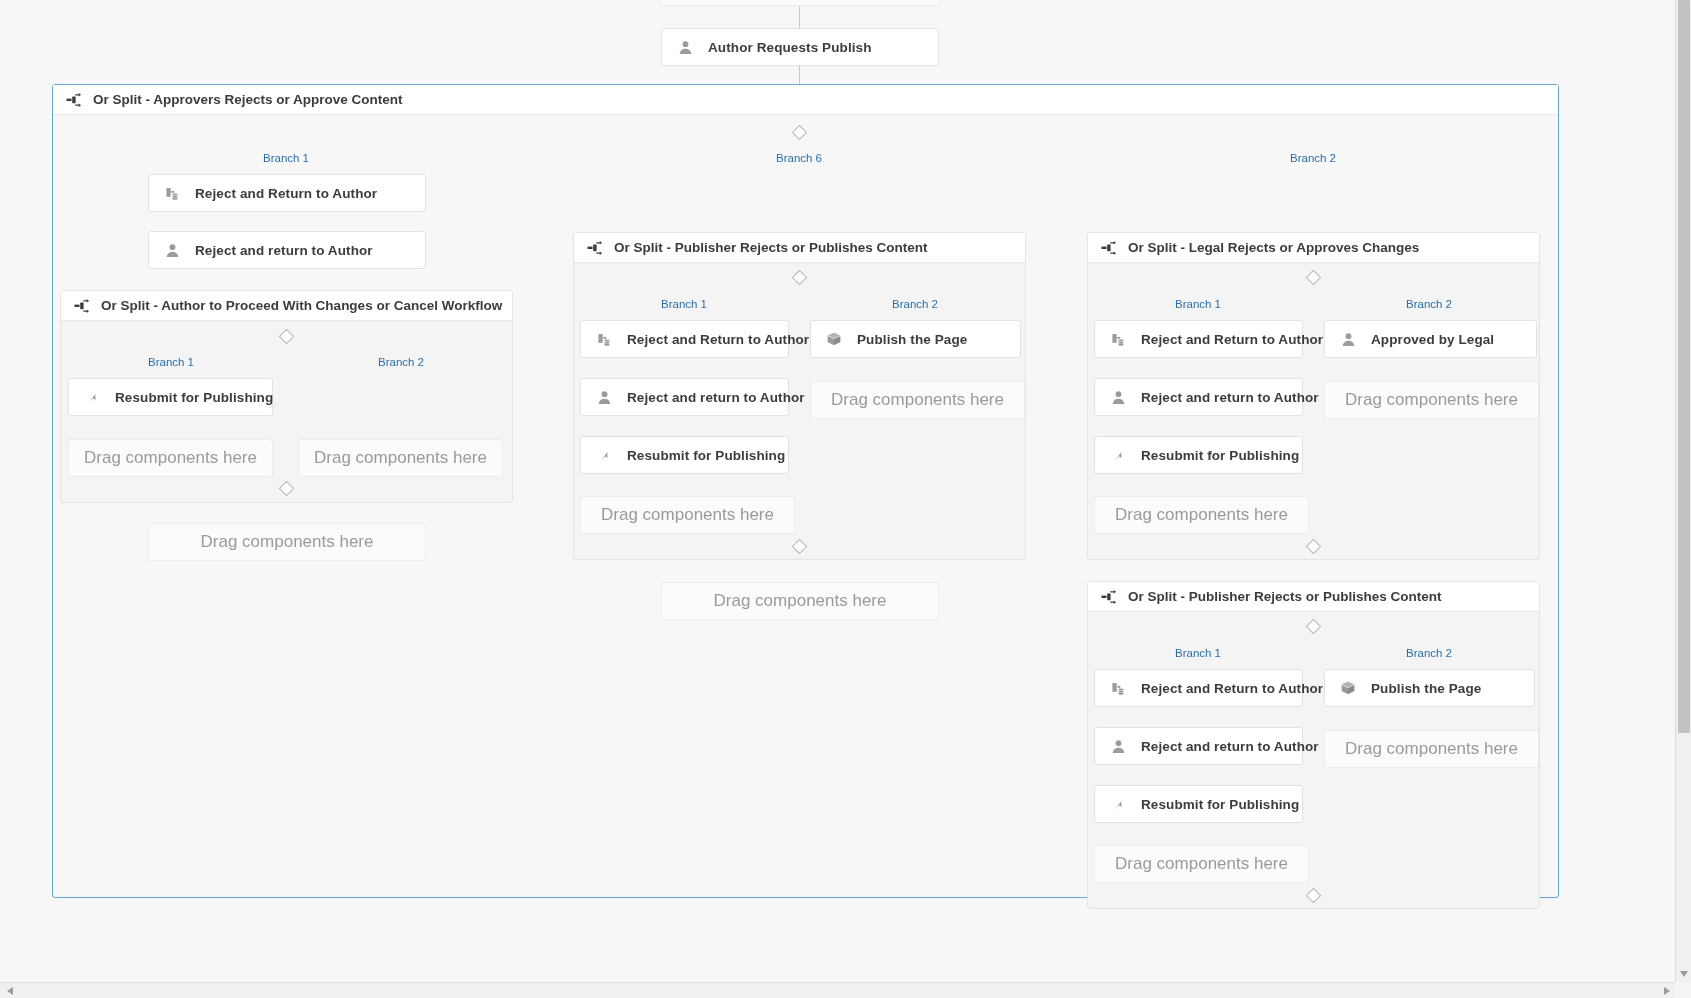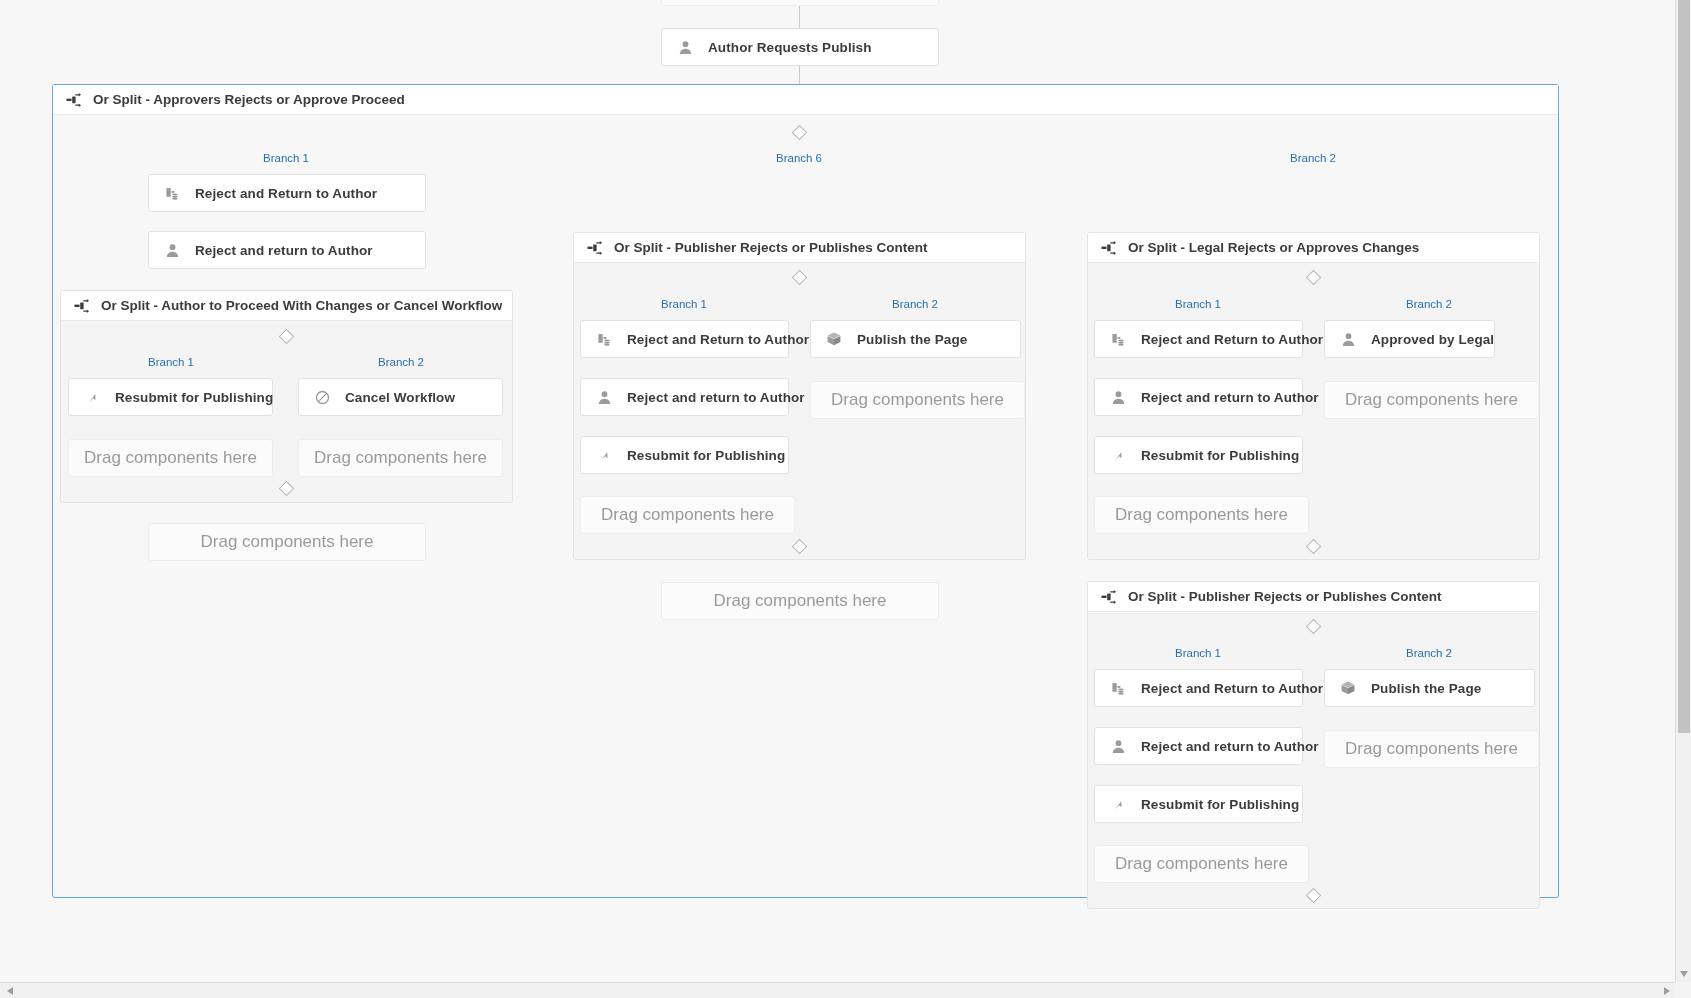--- a/index.html
+++ b/index.html
@@ -193,21 +193,21 @@
   <div class="orsplit root" style="left:52px; top:84px; width:1507px; height:814px;">
     <div class="hdr">
       <span class="hicon">
         <svg width="16" height="16" viewBox="0 0 16 16">
           <rect x="0.5" y="6.6" width="5" height="2.4" fill="#3c3c3c"></rect>
           <rect x="6.2" y="4.6" width="3.4" height="6.6" rx="0.6" fill="#3c3c3c"></rect>
           <path d="M10.4 3.4h2.4v1.1l2.2-1.7-2.2-1.7v1.1h-3.5v1.2z" fill="#3c3c3c"></path>
           <path d="M10.4 12.6h2.4v-1.1l2.2 1.7-2.2 1.7v-1.1h-3.5v-1.2z" fill="#3c3c3c"></path>
         </svg>
       </span>
-      <span class="htxt">Or Split - Approvers Rejects or Approve Proceed</span>
+      <span class="htxt">Or Split - Approvers Rejects or Approve Content</span>
     </div>
   </div>
 
   <div class="vline" style="left:799px; top:115px; height:17px;"></div>
   <div class="diamond" style="left:794px; top:127px;"></div>
   <div class="hline" style="left:286px; top:133px; width:1028px;"></div>
   <div class="vline" style="left:286px; top:133px; height:17px;"></div>
   <div class="vline" style="left:799px; top:133px; height:17px;"></div>
   <div class="vline" style="left:1313px; top:133px; height:17px;"></div>
 
@@ -269,29 +269,20 @@
         </svg>
     </span>
     <span class="lbl">Resubmit for Publishing</span>
   </div>
   <div class="vline" style="left:171px; top:416px; height:23px;"></div>
   <div class="dropzone" style="left:68px; top:439px; width:205px;">
     <span>Drag components here</span>
   </div>
   <div class="vline" style="left:171px; top:477px; height:12px;"></div>
 
-  <div class="node" style="left:298px; top:378px; width:205px;">
-    <span class="ico">
-      <svg width="15" height="15" viewBox="0 0 16 16">
-          <circle cx="8" cy="8" r="6.4" fill="none" stroke="#9b9b9b" stroke-width="1.4"></circle>
-          <line x1="3.6" y1="12.4" x2="12.4" y2="3.6" stroke="#9b9b9b" stroke-width="1.4"></line>
-        </svg>
-    </span>
-    <span class="lbl">Cancel Workflow</span>
-  </div>
   <div class="vline" style="left:401px; top:416px; height:23px;"></div>
   <div class="dropzone" style="left:298px; top:439px; width:205px;">
     <span>Drag components here</span>
   </div>
   <div class="vline" style="left:401px; top:477px; height:12px;"></div>
 
   <div class="hline" style="left:171px; top:489px; width:231px;"></div>
   <div class="diamond" style="left:281px; top:483px;"></div>
   <div class="vline" style="left:286px; top:494px; height:29px;"></div>
 
@@ -440,21 +431,21 @@
         </svg>
     </span>
     <span class="lbl">Resubmit for Publishing</span>
   </div>
   <div class="vline" style="left:1198px; top:474px; height:22px;"></div>
   <div class="dropzone" style="left:1094px; top:496px; width:215px;">
     <span>Drag components here</span>
   </div>
   <div class="vline" style="left:1198px; top:534px; height:12px;"></div>
 
-  <div class="node" style="left:1324px; top:320px; width:171px;">
+  <div class="node" style="left:1324px; top:320px; width:213px;">
     <span class="ico">
       <svg width="15" height="15" viewBox="0 0 16 16">
           <circle cx="8" cy="4.4" r="3.1" fill="#9b9b9b"></circle>
           <path d="M1.9 15c0-3.6 2.7-5.8 6.1-5.8s6.1 2.2 6.1 5.8z" fill="#9b9b9b"></path>
         </svg>
     </span>
     <span class="lbl">Approved by Legal</span>
   </div>
   <div class="vline" style="left:1429px; top:358px; height:23px;"></div>
   <div class="dropzone" style="left:1324px; top:381px; width:215px;">

